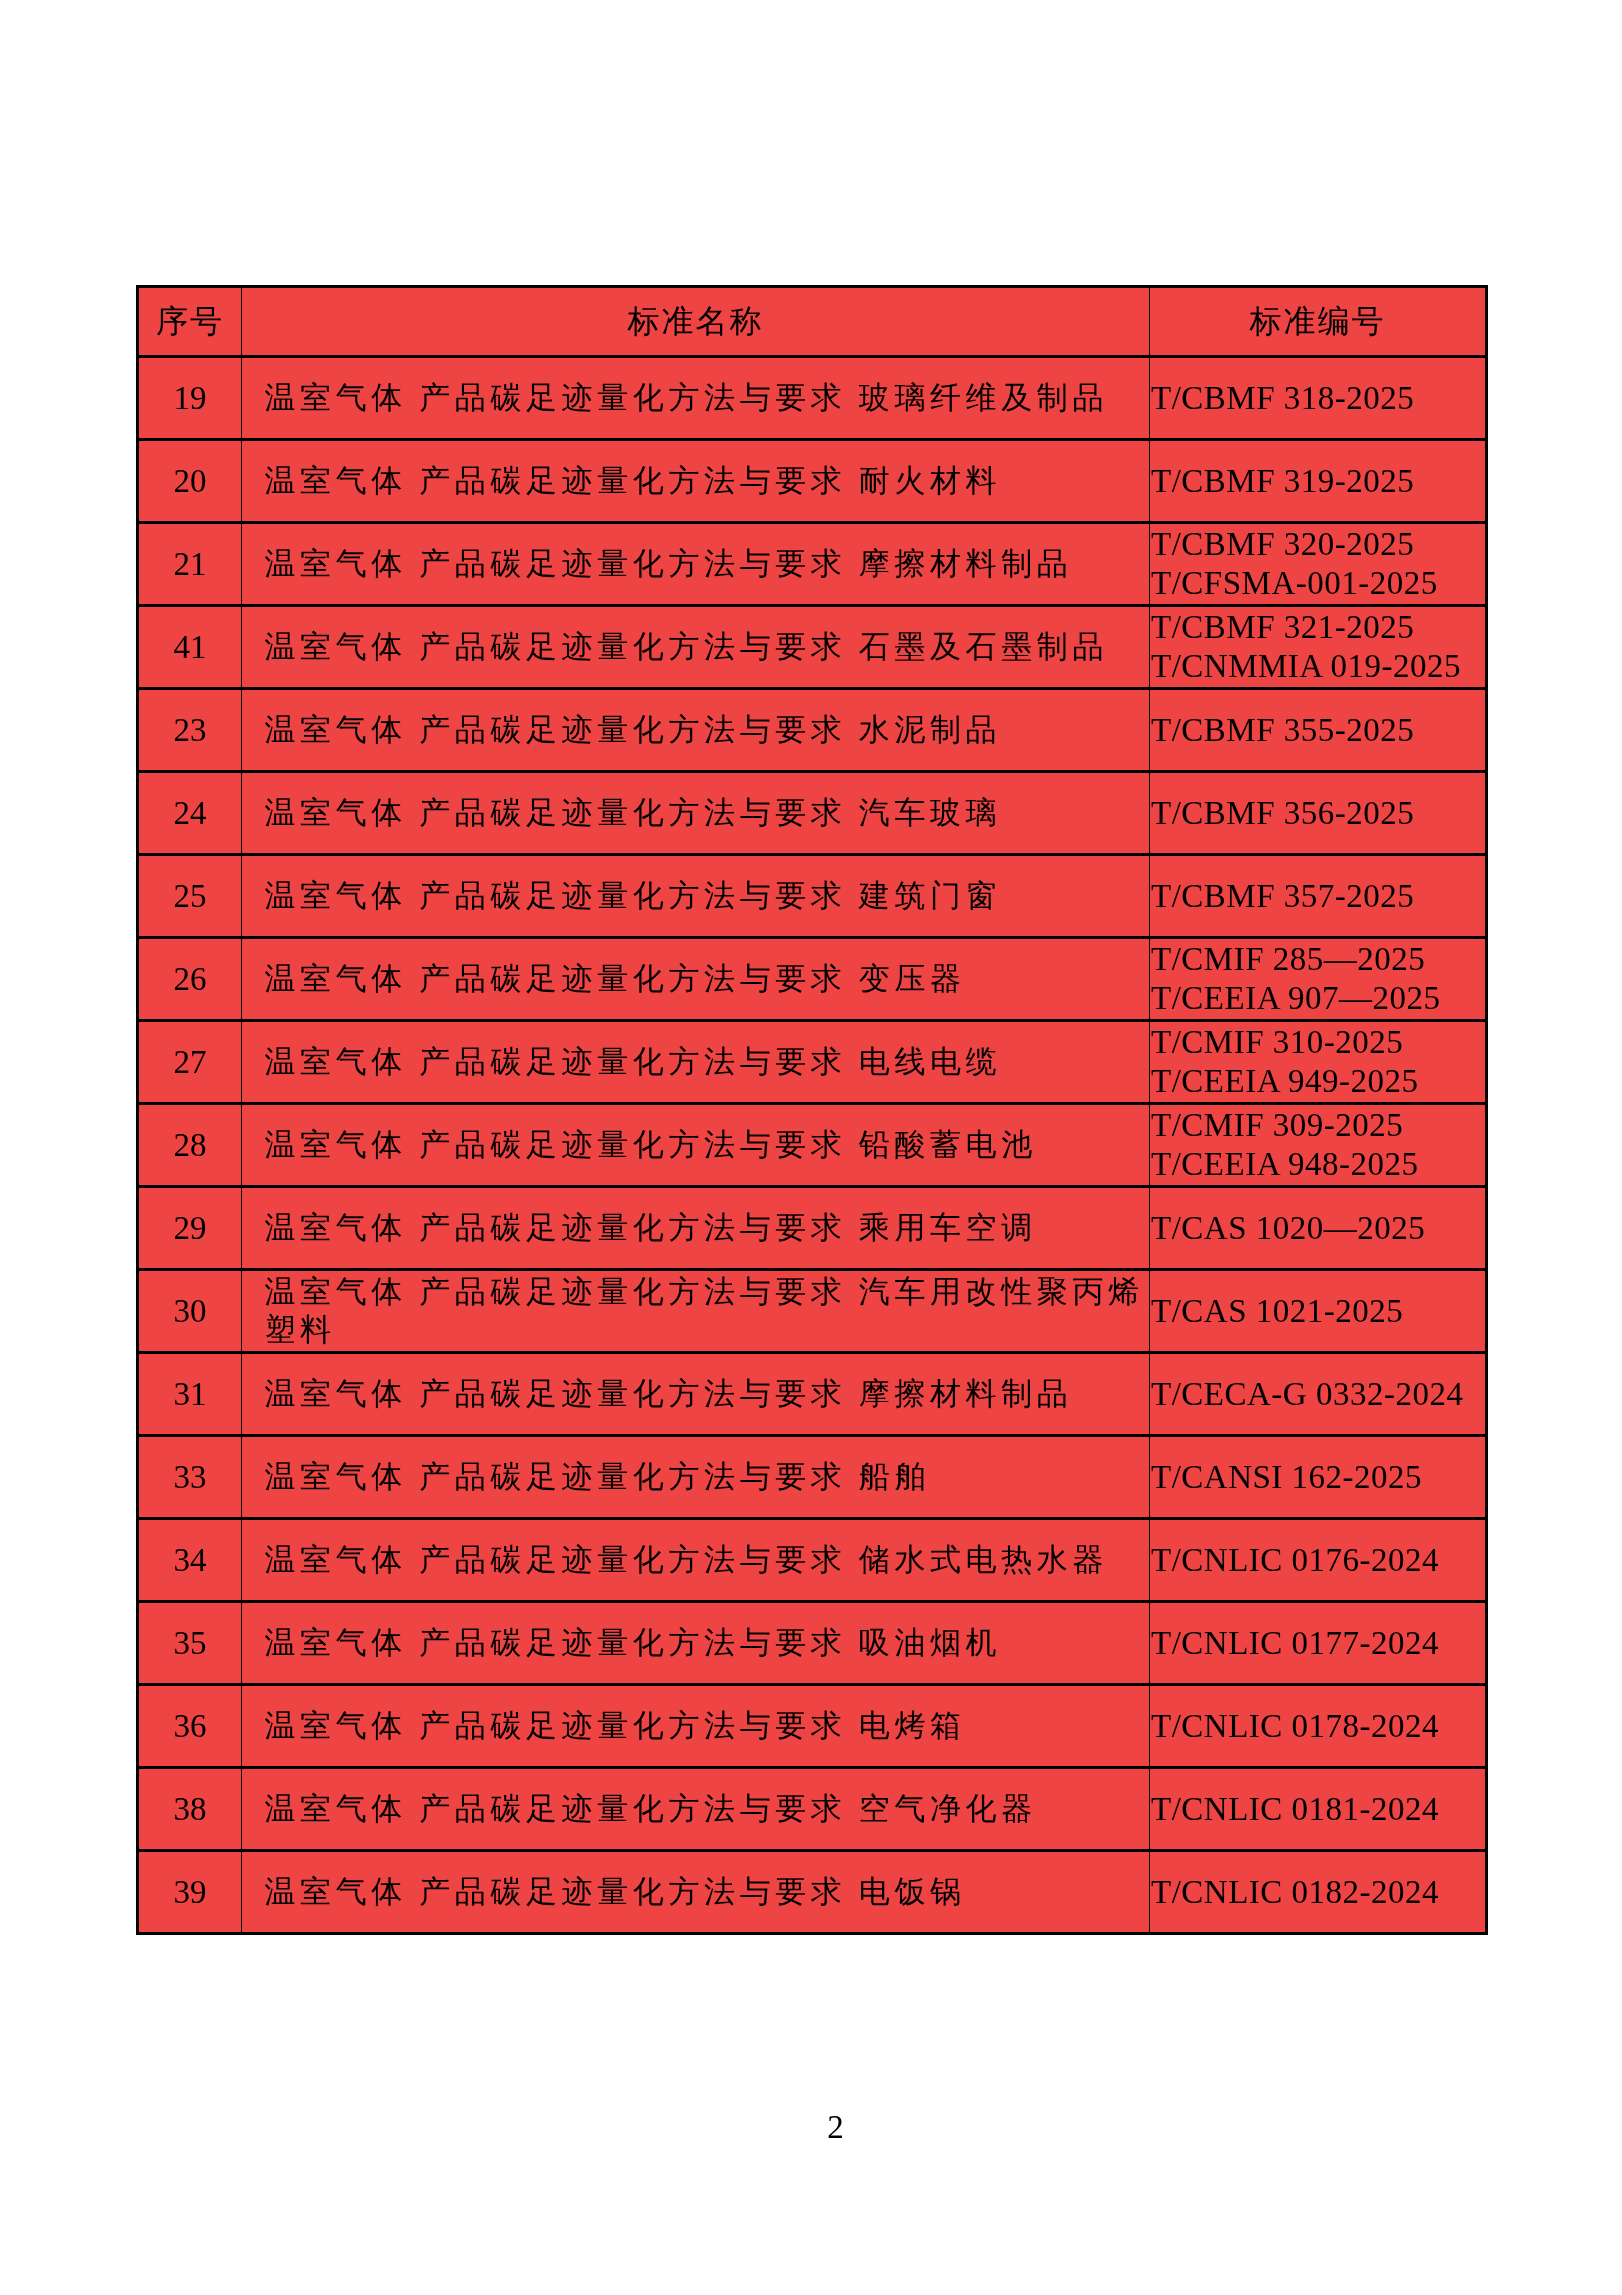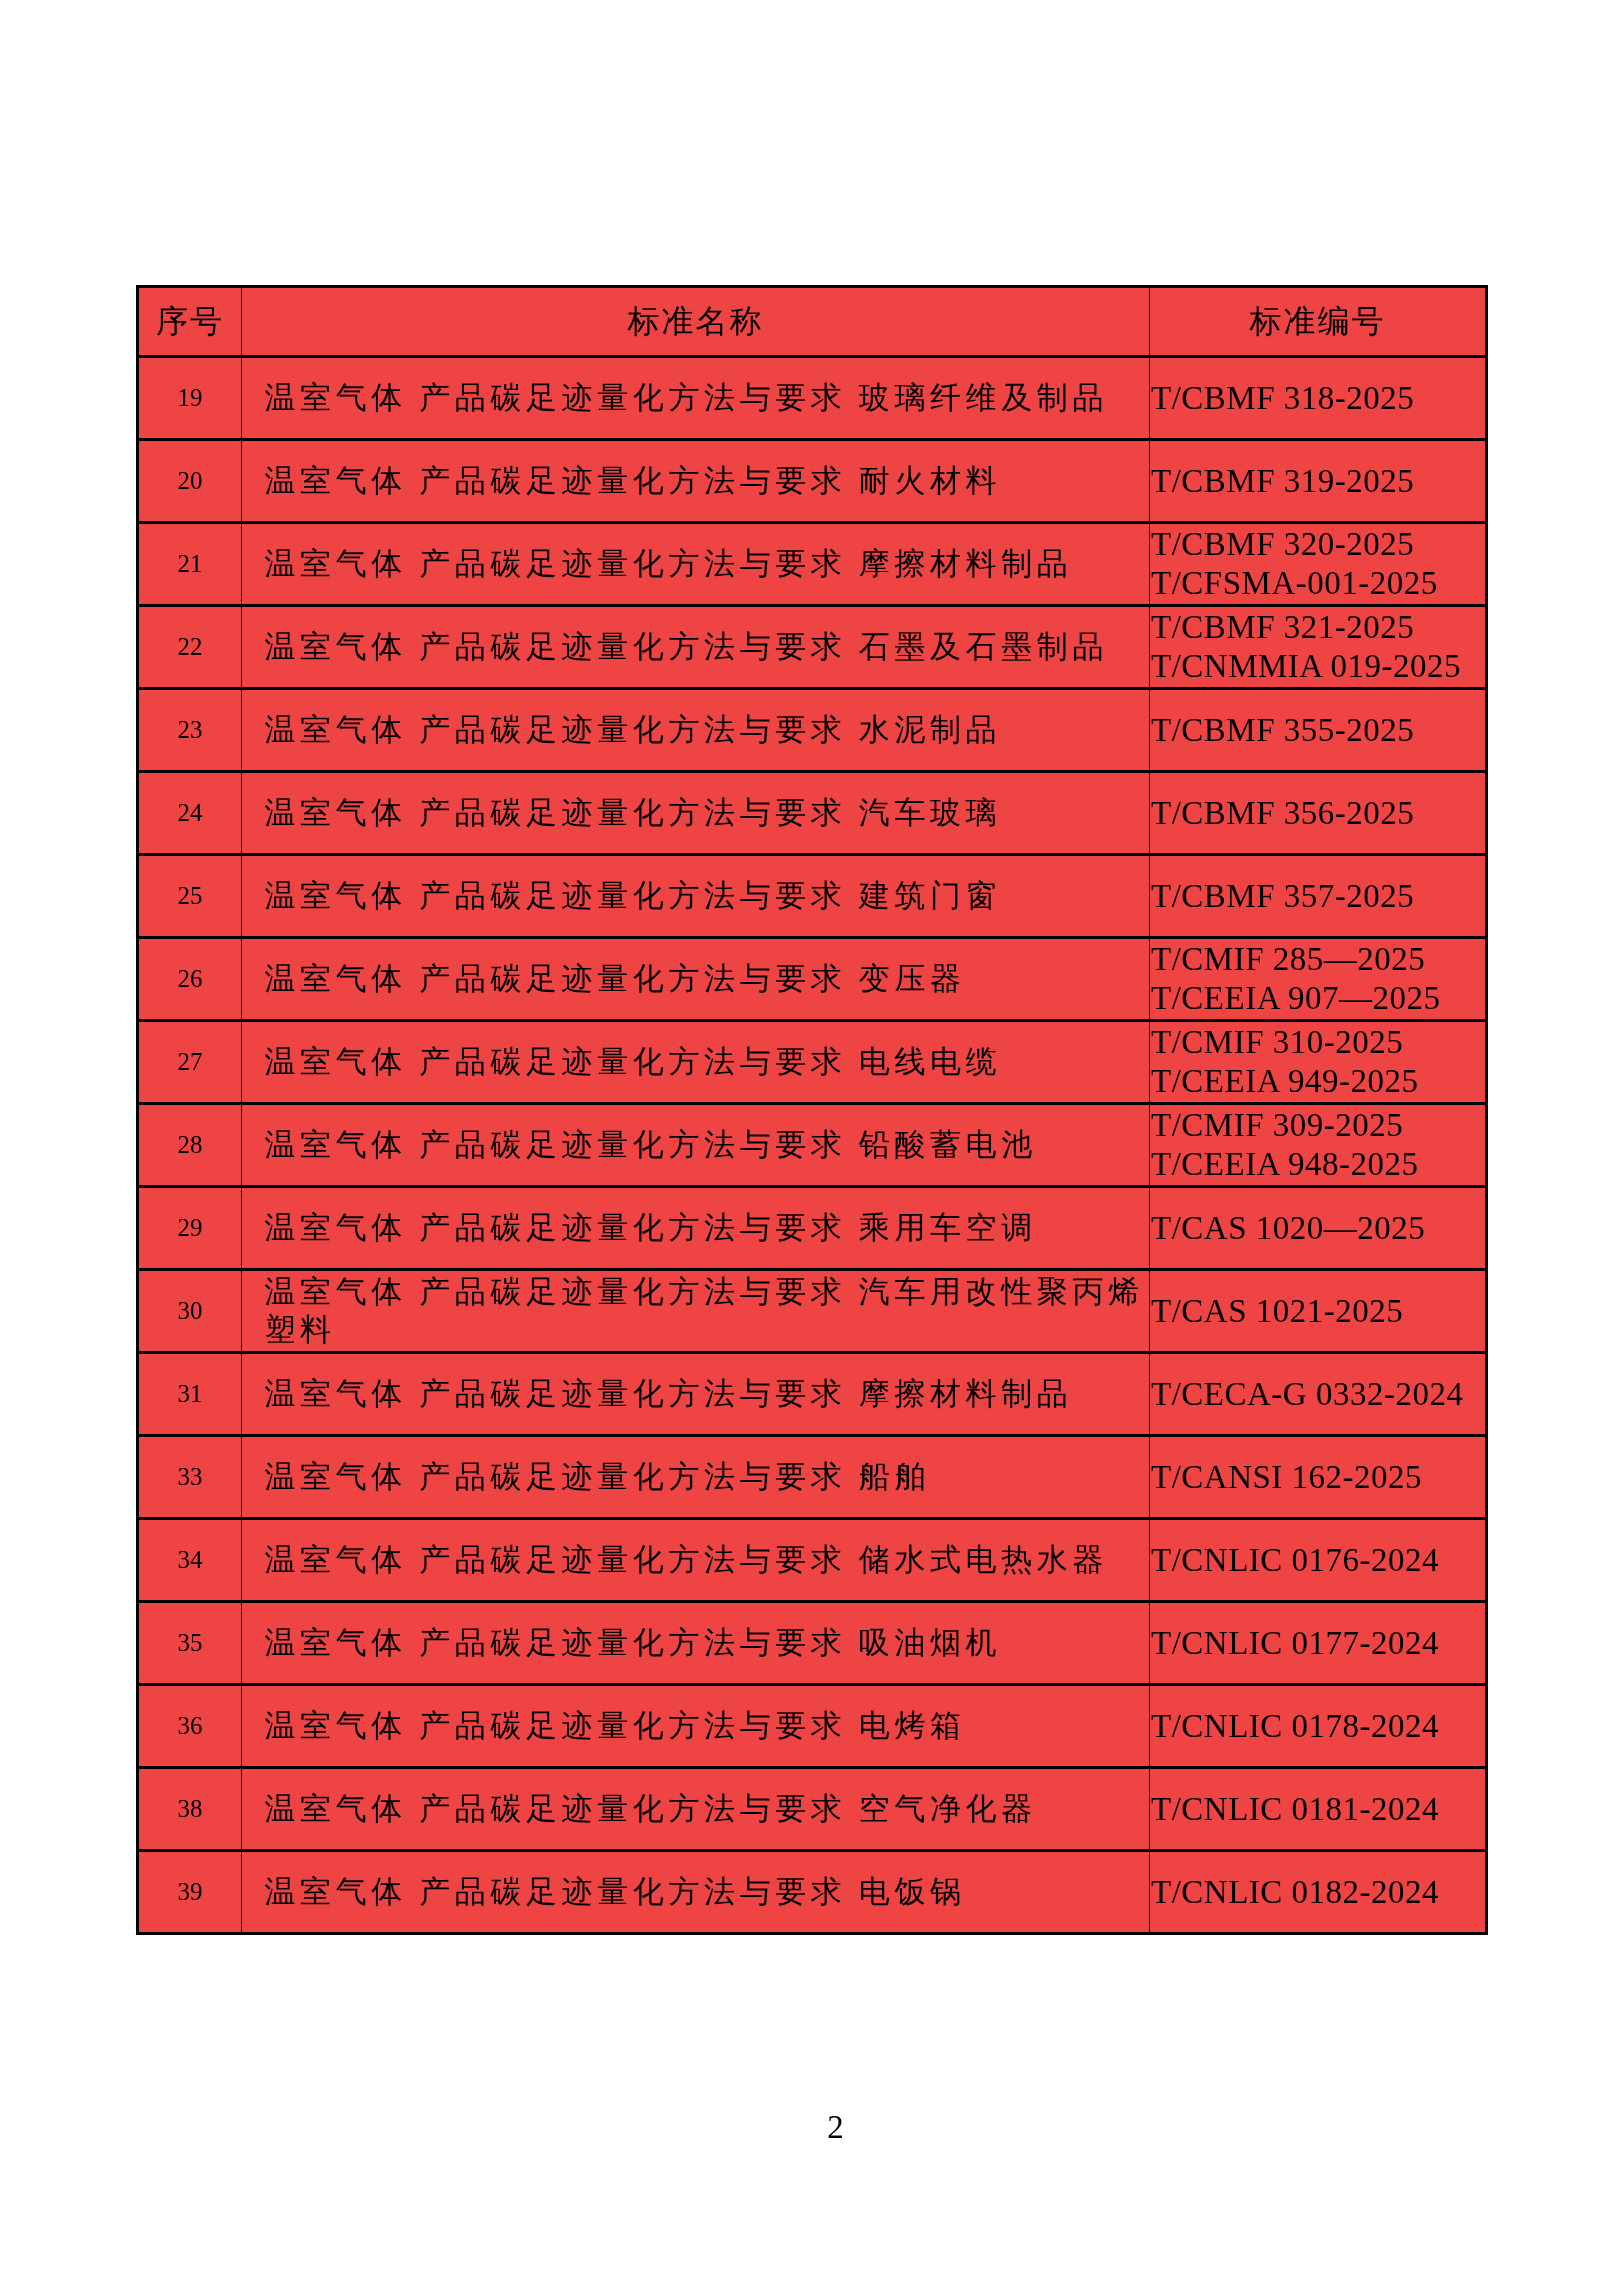--- a/index.html
+++ b/index.html
@@ -23,21 +23,21 @@
     border-left:1.5px solid #000;border-right:1.5px solid #000;
     border-top:3.1px solid #000;border-bottom:3.1px solid #000;
     vertical-align:middle;
     overflow:hidden;
   }
   .doc-table th{
     height:65px;font-size:32px;font-weight:normal;
     text-align:center;letter-spacing:2px;
   }
   .doc-table td{height:78px;}
-  td.col-index{text-align:center;font-size:25px;}
+  td.col-index{text-align:center;font-size:33px;}
   td.col-name{
     text-align:left;font-size:31px;letter-spacing:4.6px;
     padding-left:22.5px;padding-right:4.1px;line-height:38px;font-family:Liberation Serif, serif;
   }
   td.col-code{text-align:left;font-size:33px;line-height:39px;letter-spacing:0.5px;}
   .page-number{
     position:absolute;top:2109px;left:0;width:100%;
     text-align:center;padding-left:48px;box-sizing:border-box;
     font-size:33px;
   }
@@ -78,21 +78,21 @@
   <tr>
     <td class="col-index">21</td>
     <td class="col-name">温室气体 产品碳足迹量化方法与要求 摩擦材料制品</td>
     <td class="col-code">
           <div>T/CBMF 320-2025</div>
           <div>T/CFSMA-001-2025</div>
         </td>
   </tr>
 
   <tr>
-    <td class="col-index">22</td>
+    <td class="col-index">41</td>
     <td class="col-name">温室气体 产品碳足迹量化方法与要求 石墨及石墨制品</td>
     <td class="col-code">
           <div>T/CBMF 321-2025</div>
           <div>T/CNMMIA 019-2025</div>
         </td>
   </tr>
 
   <tr>
     <td class="col-index">23</td>
     <td class="col-name">温室气体 产品碳足迹量化方法与要求 水泥制品</td>

